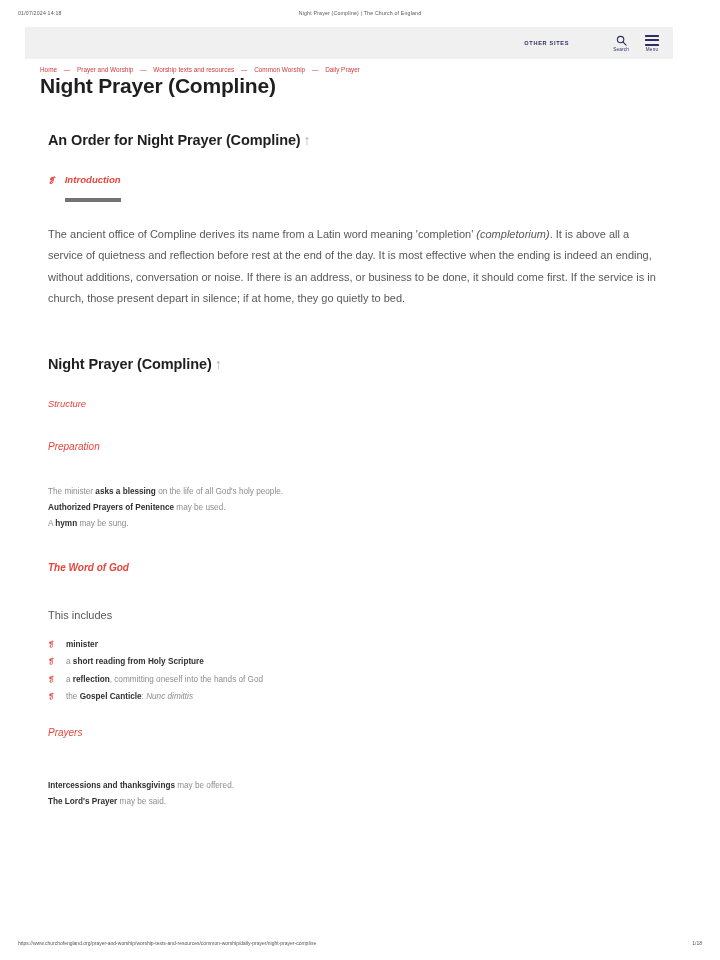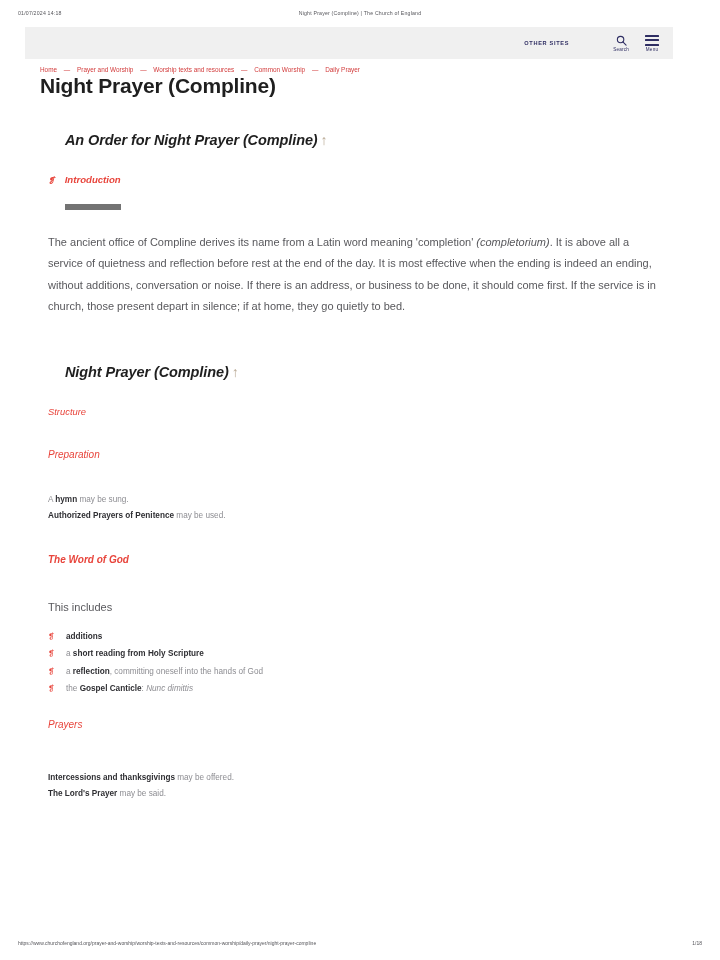--- a/index.html
+++ b/index.html
@@ -120,24 +120,23 @@
     font-weight: bold;
     color: #1f1f1f;
     margin: 0 0 34px 0;
     letter-spacing: -.2px;
   }
 
   h2.section-title {
     font-size: 14.5px;
     font-weight: bold;
     color: #1f1f1f;
-    margin: 0 0 26px 17px;
+    margin: 0 0 26px 0;
     padding-left: 8px;
     letter-spacing: -.1px;
-    font-style: italic;
   }
   h2.section-title.spaced-top { margin-top: 46px; }
 
   .anchor-up {
     color: #b9a994;
     font-weight: normal;
     font-size: 14px;
     text-decoration: none;
     margin-left: 3px;
   }
@@ -147,22 +146,22 @@
     margin: 0 0 22px 0;
     font-size: 9.6px;
     font-style: italic;
     font-weight: bold;
     color: #e8453c;
     display: flex;
     align-items: baseline;
   }
   .rubric-head .marker { margin-right: 10px; }
   .rubric-head .label {
-    border-bottom: 6px solid #737373;
-    padding-bottom: 19px;
+    border-bottom: 4px solid #737373;
+    padding-bottom: 13px;
   }
 
   .pilcrow {
     color: #e8453c;
     font-size: 8px;
     line-height: 1;
   }
 
   p.body {
     padding-left: 8px;
@@ -280,36 +279,37 @@
 
   <div class="red-head lvl1">Structure</div>
 
   <div class="gap-sm"></div>
 
   <div class="red-head lvl2">Preparation</div>
 
   <div class="gap-sm"></div>
 
   <div class="line-block">
+    <p class="line"><span>The minister </span><b>asks a blessing</b><span> on the life of all God's holy people.</span></p>
+    <p class="line"><span></span><b>Authorized Prayers of Penitence</b><span> may be used.</span></p>
     <p class="line"><span>A </span><b>hymn</b><span> may be sung.</span></p>
-    <p class="line"><span></span><b>Authorized Prayers of Penitence</b><span> may be used.</span></p>
   </div>
 
   <div class="gap-lg"></div>
 
   <div class="red-head lvl2 bold">The Word of God</div>
 
   <div class="gap-sm"></div>
 
   <p class="body">This includes</p>
 
   <ul class="rubric-list">
     <li>
       <span class="bullet pilcrow">❡</span>
-      <span><span></span><b>additions</b><span></span><i></i></span>
+      <span><span></span><b>minister</b><span></span><i></i></span>
     </li>
     <li>
       <span class="bullet pilcrow">❡</span>
       <span><span>a </span><b>short reading from Holy Scripture</b><span></span><i></i></span>
     </li>
     <li>
       <span class="bullet pilcrow">❡</span>
       <span><span>a </span><b>reflection</b><span>, committing oneself into the hands of God</span><i></i></span>
     </li>
     <li>

